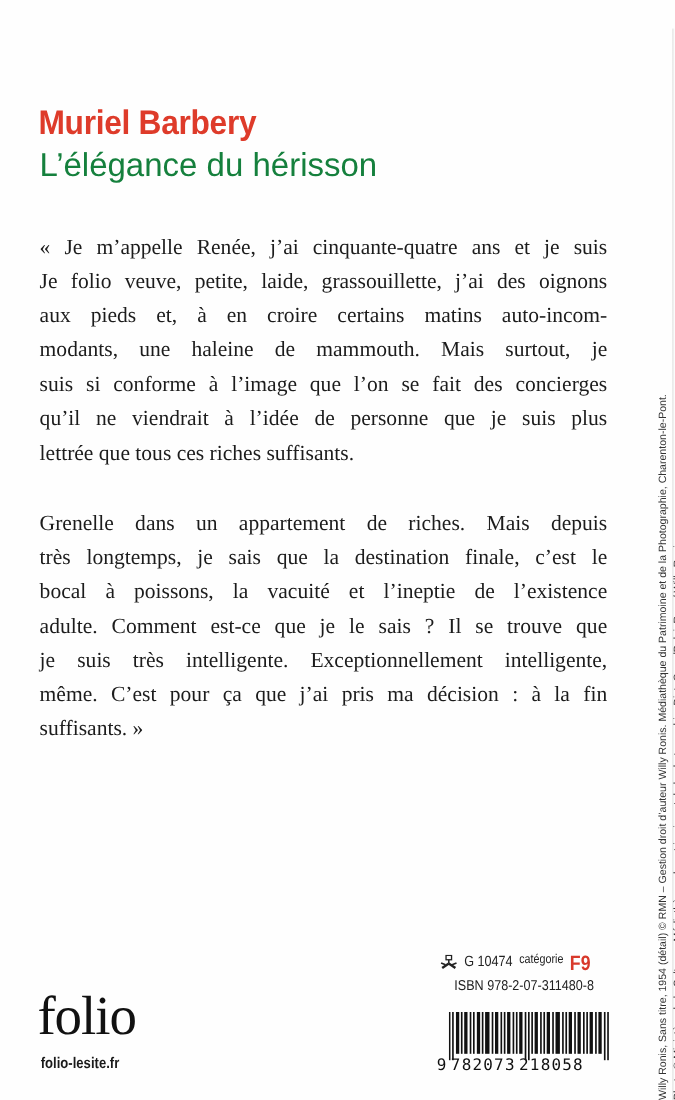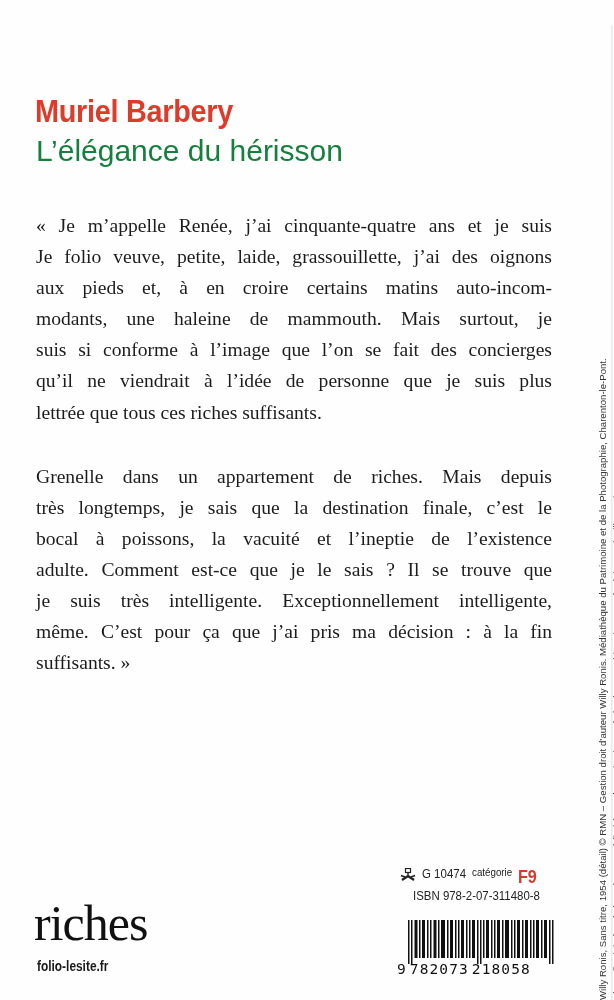--- a/index.html
+++ b/index.html
@@ -288,14 +288,14 @@
       <rect x="141" y="0" width="1.5" height="44"></rect>
       <rect x="144" y="0" width="1.5" height="44"></rect>
     </g>
   </svg>
 </div>
 
 <div class="barcode-digits">
   <span>9</span><span class="gap"></span><span>782073</span><span class="gap"></span><span>218058</span>
 </div>
 
-<div class="folio-logo">riches</div>
+<div class="folio-logo">folio</div>
 <div class="folio-site">folio-lesite.fr</div>
 
 </body></html>

